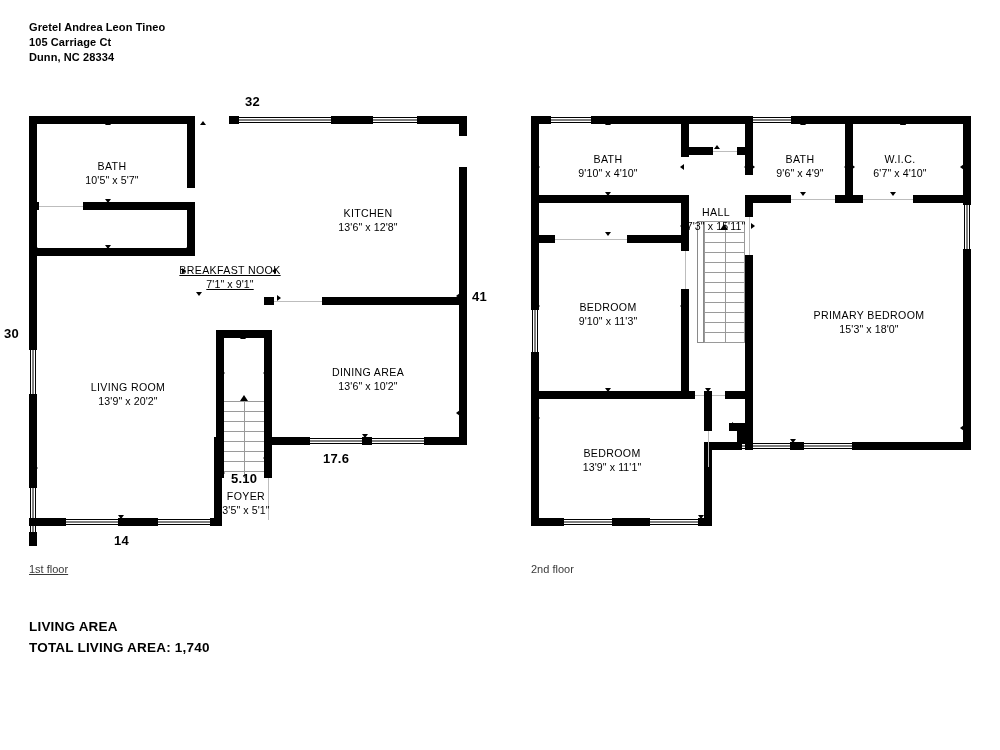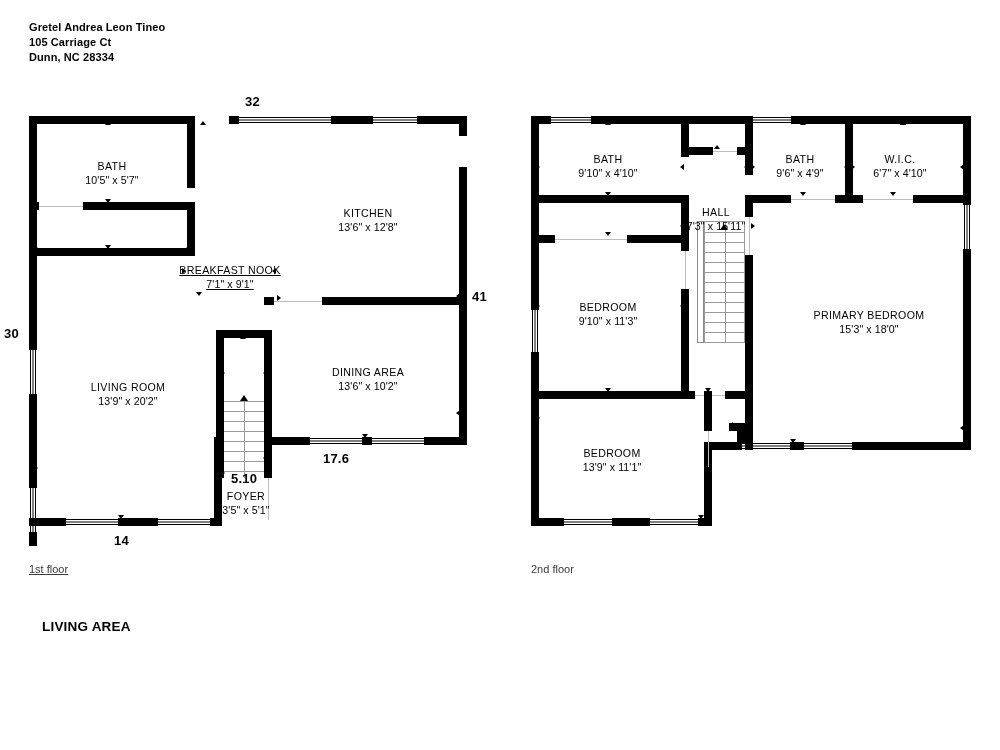--- a/index.html
+++ b/index.html
@@ -48,21 +48,20 @@
     left: 29px;
     top: 616px;
     width: 500px;
   }
   #footer .fline {
     font-size: 13.5px;
     font-weight: bold;
     line-height: 21px;
     letter-spacing: 0.2px;
     white-space: nowrap;
-    margin-left: 13px;
   }
 
   
   .plan {
     position: absolute;
   }
   #plan1 { left: 0px;   top: 85px; width: 500px; height: 470px; }
   #plan2 { left: 500px; top: 85px; width: 500px; height: 470px; }
 
   
@@ -506,13 +505,14 @@
     <span class="rname">BEDROOM</span>
     <span class="rdim">13'9" x 11'1"</span>
   </div>
 </div>
 
 <div class="floor-caption" id="caption-floor1">1st floor</div>
 <div class="floor-caption" id="caption-floor2">2nd floor</div>
 
 <div id="footer">
   <div class="fline">LIVING AREA</div>
+  <div class="fline">TOTAL LIVING AREA: 1,740</div>
 </div>
 
 </body></html>

